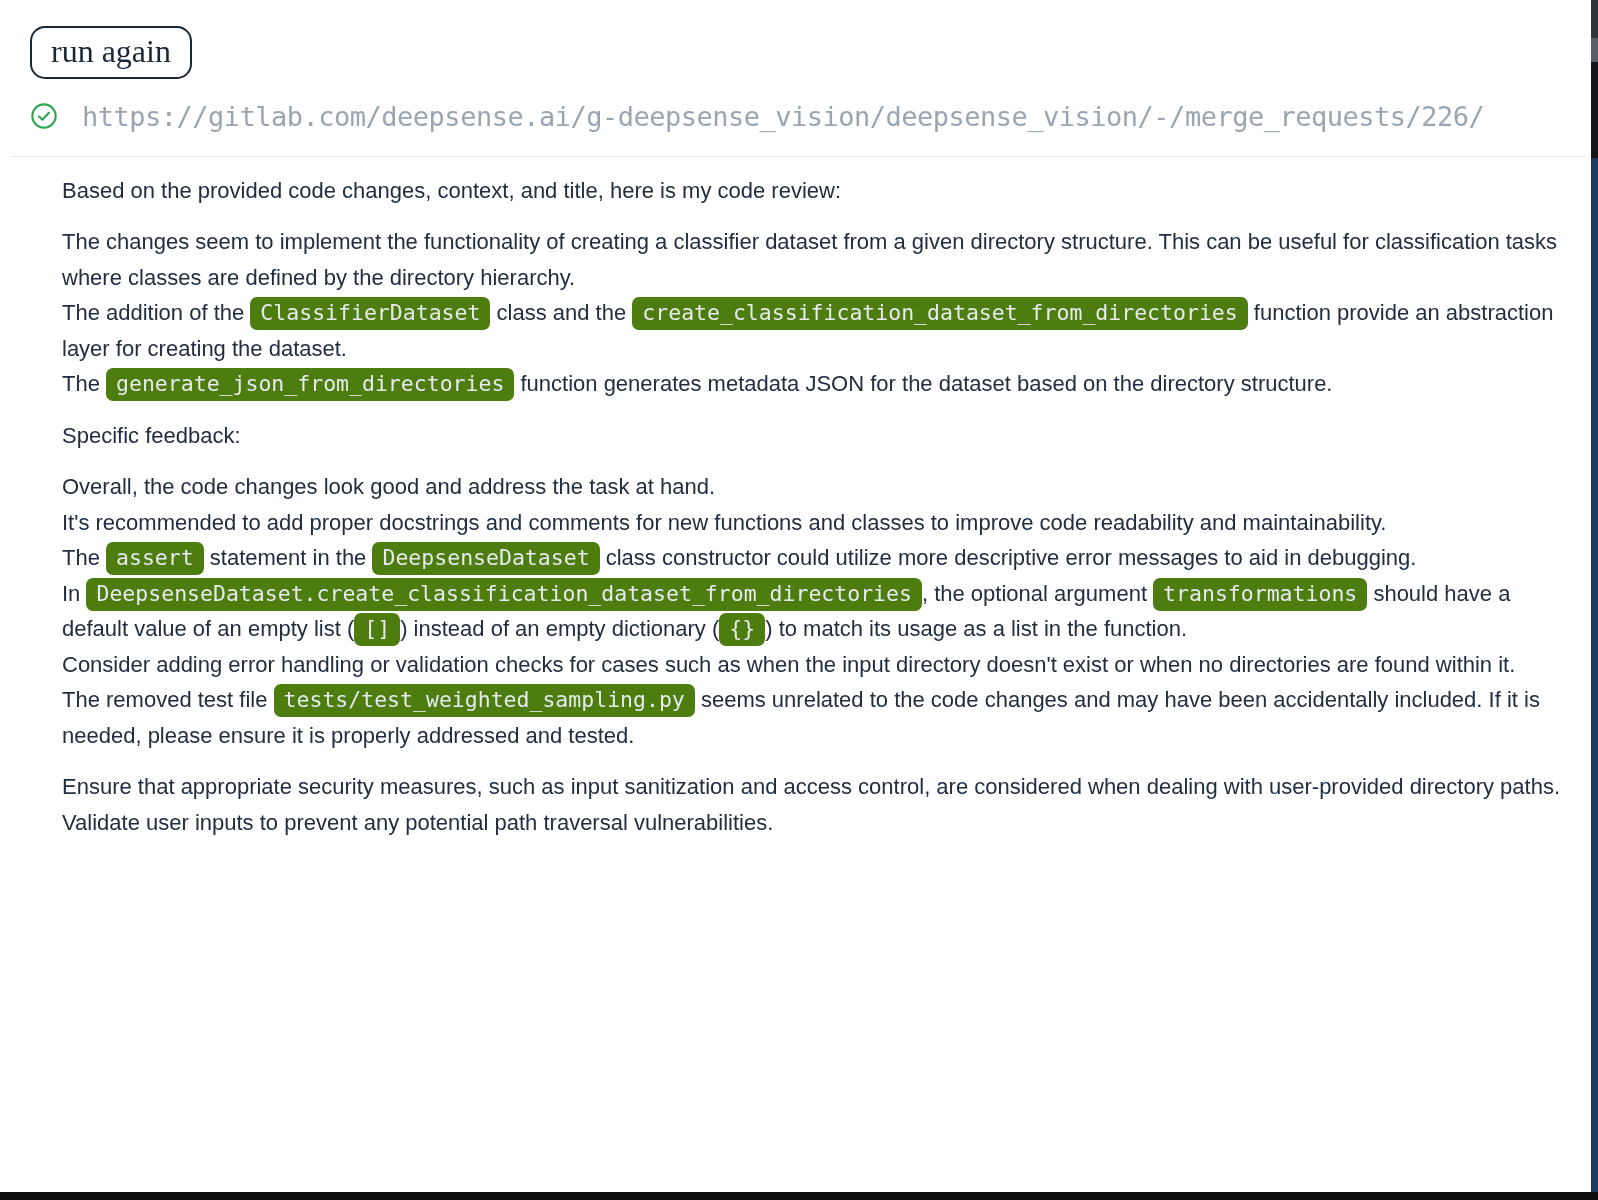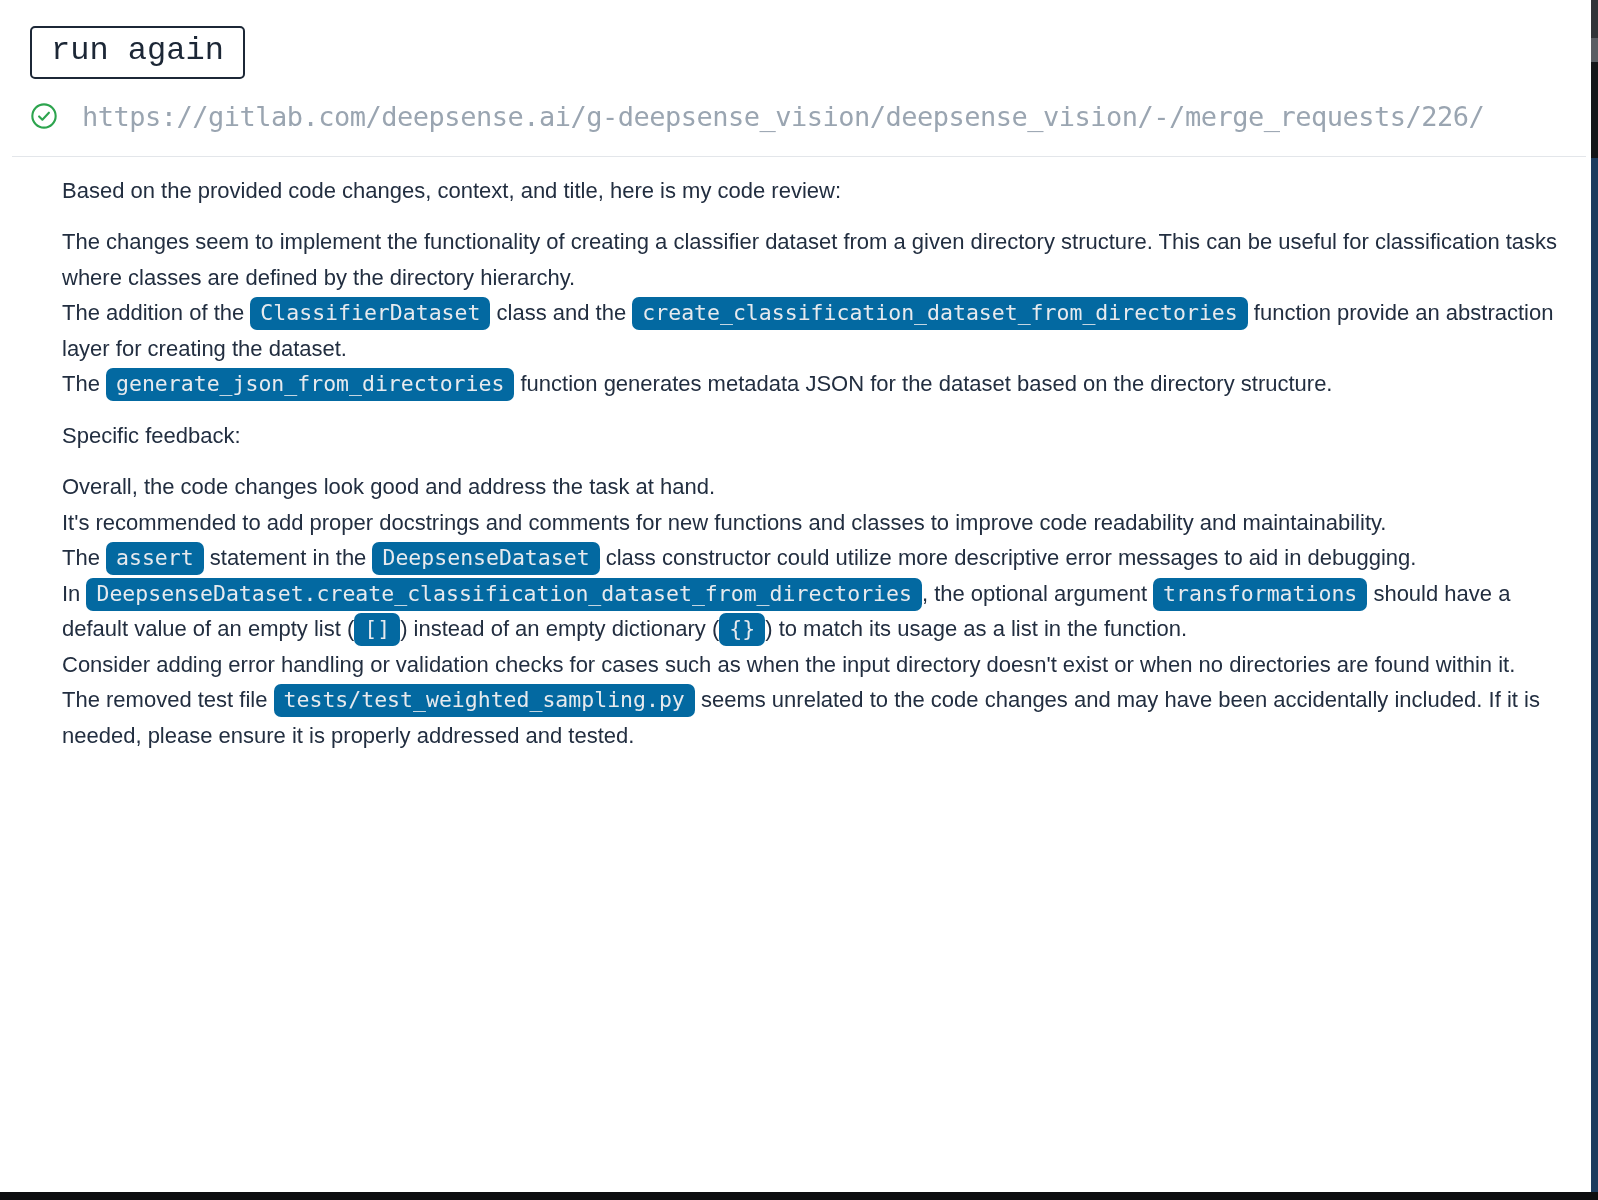--- a/index.html
+++ b/index.html
@@ -20,25 +20,25 @@
     font-family: "DejaVu Sans Mono", monospace;
     font-size: 39px; font-weight: 700;
     color: #1c2736; letter-spacing: -1px;
   }
   .byline {
     font-family: "DejaVu Sans Mono", monospace;
     font-size: 23px; color: #8d99a7; white-space: pre;
   }
   .byline .brand { color: #e25a1c; }
   .run-again {
-    font-family: Liberation Mono, monospace;
+    font-family: Liberation Serif, serif;
     font-size: 32px; color: #1c2736;
     background: #ffffff;
     border: 2.5px solid #1c2736;
-    border-radius: 5px;
+    border-radius: 15px;
     padding: 5px 19px 7px;
     margin-right: 36px;
     cursor: pointer;
     line-height: 1.15;
   }
 
   
   .url-row { display: flex; align-items: center; gap: 24px; margin-top: 22px; }
   .check-icon { width: 28px; height: 28px; flex: 0 0 auto; }
   .url-link {
@@ -49,21 +49,21 @@
   }
 
   .divider { border: none; border-top: 1.5px solid #e3e6ea; margin: 24px -18px 0 -18px; }
 
   
   .review-body { margin-top: 4px; font-size: 22px; line-height: 35.5px; color: #222e40; margin-left: 32px; }
   .review-body p { margin: 16px 0; }
   code.inline-code {
     font-family: "DejaVu Sans Mono", monospace;
     font-size: 21.5px;
-    background: #0369a1; color: #e7eaee;
+    background: #4d7c0f; color: #e7eaee;
     border-radius: 7px;
     padding: 3px 10px 5px;
     white-space: nowrap;
   }
 
   
   .right-strip { position: absolute; top: 0; right: 0; width: 7px; height: 100%; display: flex; flex-direction: column; z-index: 1; }
   .right-strip .seg-a { height: 38px; background: #313438; }
   .right-strip .seg-b { height: 24px; background: #5a5d63; }
   .right-strip .seg-c { height: 96px; background: #141518; }
@@ -89,20 +89,21 @@
     <a class="url-link" href="#">https://gitlab.com/deepsense.ai/g-deepsense_vision/deepsense_vision/-/merge_requests/226/</a>
   </div>
 
   <hr class="divider">
 
   <div class="review-body">
       <p>Based on the provided code changes, context, and title, here is my code review:</p>
       <p>The changes seem to implement the functionality of creating a classifier dataset from a given directory structure. This can be useful for classification tasks where classes are defined by the directory hierarchy.<br>The addition of the <code class="inline-code">ClassifierDataset</code> class and the <code class="inline-code">create_classification_dataset_from_directories</code> function provide an abstraction layer for creating the dataset.<br>The <code class="inline-code">generate_json_from_directories</code> function generates metadata JSON for the dataset based on the directory structure.</p>
       <p>Specific feedback:</p>
       <p>Overall, the code changes look good and address the task at hand.<br>It's recommended to add proper docstrings and comments for new functions and classes to improve code readability and maintainability.<br>The <code class="inline-code">assert</code> statement in the <code class="inline-code">DeepsenseDataset</code> class constructor could utilize more descriptive error messages to aid in debugging.<br>In <code class="inline-code">DeepsenseDataset.create_classification_dataset_from_directories</code>, the optional argument <code class="inline-code">transformations</code> should have a default value of an empty list (<code class="inline-code">[]</code>) instead of an empty dictionary (<code class="inline-code">{}</code>) to match its usage as a list in the function.<br>Consider adding error handling or validation checks for cases such as when the input directory doesn't exist or when no directories are found within it.<br>The removed test file <code class="inline-code">tests/test_weighted_sampling.py</code> seems unrelated to the code changes and may have been accidentally included. If it is needed, please ensure it is properly addressed and tested.</p>
+      <p>Ensure that appropriate security measures, such as input sanitization and access control, are considered when dealing with user-provided directory paths. Validate user inputs to prevent any potential path traversal vulnerabilities.</p>
     </div>
 
 </div>
 
 <div class="right-strip">
   <div class="seg-a"></div>
   <div class="seg-b"></div>
   <div class="seg-c"></div>
   <div class="seg-d"></div>
 </div>

